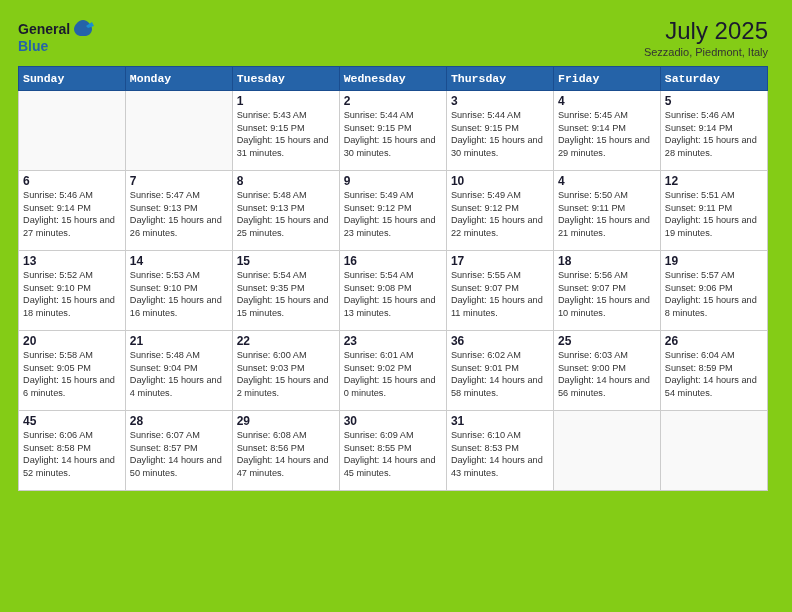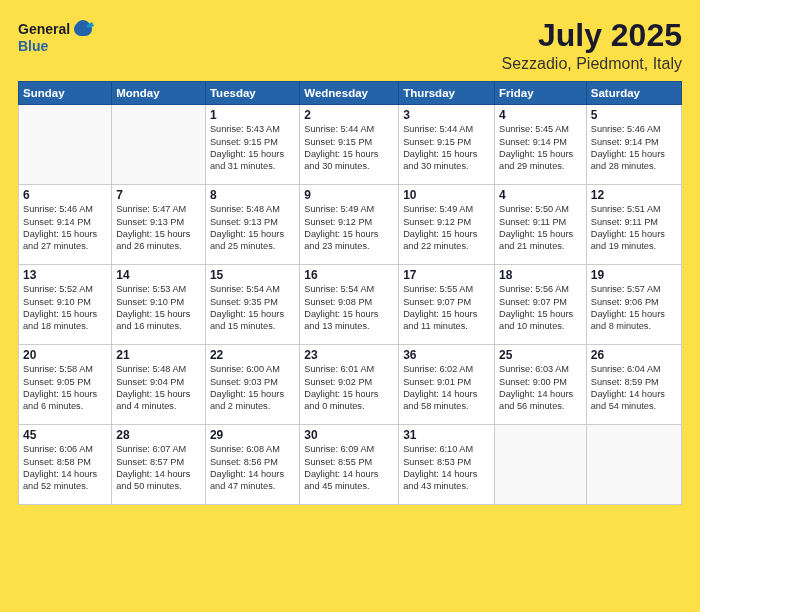--- a/index.html
+++ b/index.html
@@ -4,24 +4,24 @@
   <style>
     * { margin: 0; padding: 0; box-sizing: border-box; }
     body {
       font-family: Arial, sans-serif;
       background: #fff;
       width: 792px;
       height: 612px;
       overflow: hidden;
     }
     .page {
-      width: 700px;
+      width: 792px;
       height: 612px;
-      padding: 18px 18px 12px 18px;
-      background: #fde047;
+      padding: 18px 24px 12px 18px;
+      background: #84cc16;
     }
     .header {
       display: flex;
       justify-content: space-between;
       align-items: flex-start;
       margin-bottom: 8px;
     }
     .logo {
       display: flex;
       align-items: center;
@@ -35,43 +35,44 @@
     .logo-blue { color: #2563a8; }
     .logo-icon {
       width: 22px;
       height: 22px;
       margin-left: 2px;
     }
     .title-section {
       text-align: right;
     }
     .main-title {
-      font-size: 32px;
-      font-weight: bold;
+      font-size: 24px;
+      font-weight: normal;
       color: #1a1a2e;
       line-height: 1.1;
     }
     .subtitle {
-      font-size: 16px;
+      font-size: 11px;
       color: #333;
       margin-top: 2px;
     }
     .calendar {
       width: 100%;
       border-collapse: collapse;
       border: 1px solid #ccc;
     }
     .calendar th {
       background: #2563a8;
       color: #fff;
       font-size: 11.5px;
       font-weight: bold;
       padding: 5px 4px;
       text-align: left;
       border: 1px solid #1a4d8f;
+      font-family: Liberation Mono, monospace;
     }
     .calendar td {
       border: 1px solid #ccc;
       vertical-align: top;
       padding: 3px 4px;
       width: 108px;
       min-height: 70px;
       height: 80px;
       background: #fff;
     }

